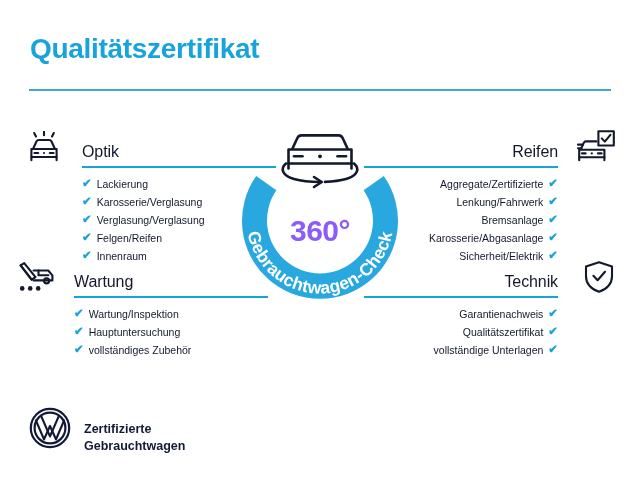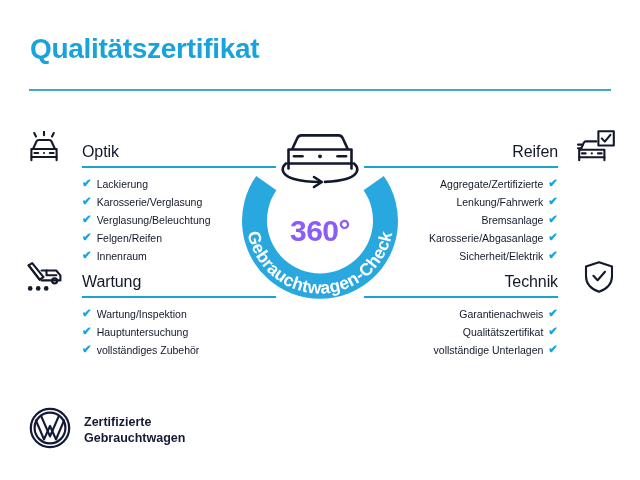--- a/index.html
+++ b/index.html
@@ -40,21 +40,21 @@
     height: 2px;
     background: #3FA9C9;
   }
 
   
   .section {
     position: absolute;
   }
 
   .sec-optik    { left: 24px;  top: 128px; width: 230px; }
-  .sec-wartung  { left: 24px;  top: 258px; width: 230px; }
+  .sec-wartung  { left: 16px;  top: 258px; width: 230px; }
   .sec-technik  { left: 386px; top: 128px; width: 230px; }
   .sec-garantie { left: 386px; top: 258px; width: 230px; }
 
   .sec-head {
     position: relative;
     height: 38px;
   }
 
   .sec-icon {
     position: absolute;
@@ -132,21 +132,21 @@
     color: #8b5cf6;
     letter-spacing: -0.5px;
   }
 
   
   .footer {
     position: absolute;
     left: 28px;
     top: 406px;
     display: flex;
-    align-items: center;
+    align-items: flex-end;
     gap: 12px;
   }
 
   .vw-mark { flex: none; }
 
   .footer-text {
     font-size: 12.5px;
     font-weight: bold;
     color: #131A36;
     line-height: 1.32;
@@ -184,21 +184,21 @@
       <li>
           <span class="check">✔</span>
           <span>Lackierung</span>
         </li>
       <li>
           <span class="check">✔</span>
           <span>Karosserie/Verglasung</span>
         </li>
       <li>
           <span class="check">✔</span>
-          <span>Verglasung/Beleuchtung</span>
+          <span>Verglasung/Verglasung</span>
         </li>
       <li>
           <span class="check">✔</span>
           <span>Felgen/Reifen</span>
         </li>
       <li>
           <span class="check">✔</span>
           <span>Innenraum</span>
         </li>
     </ul>

